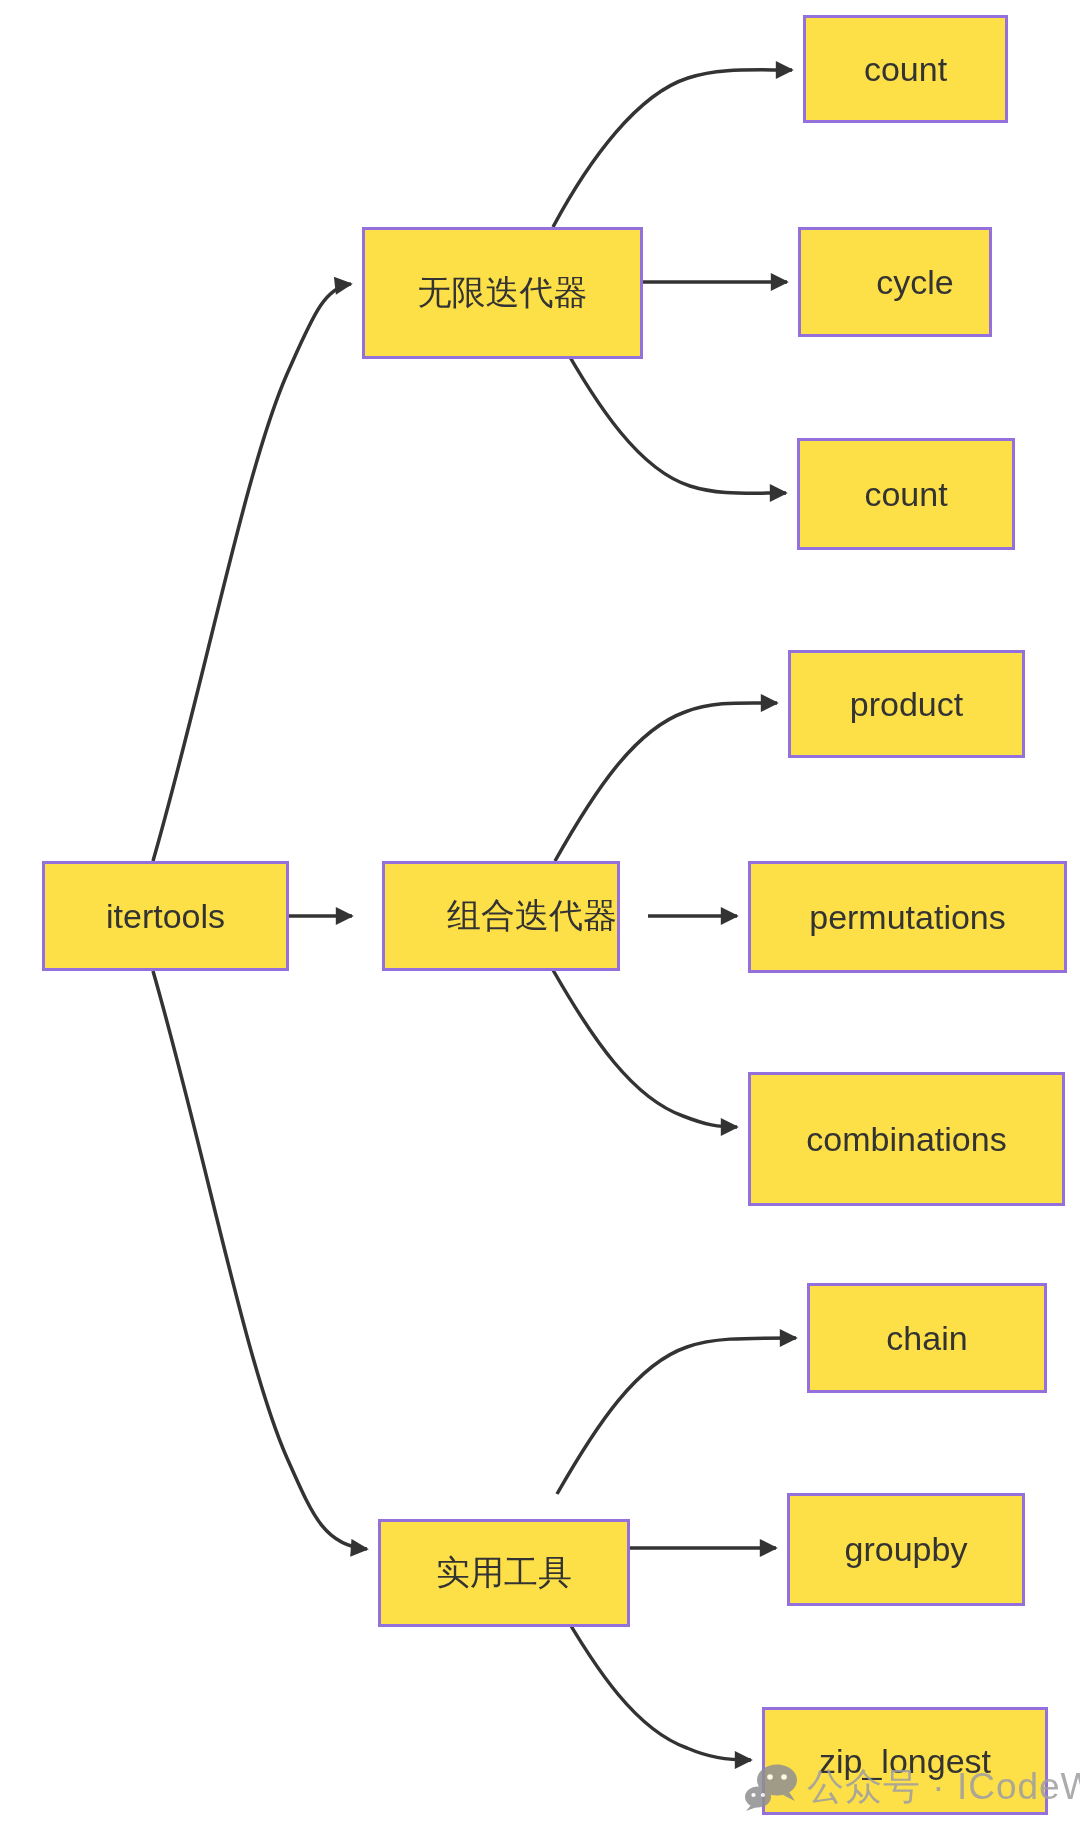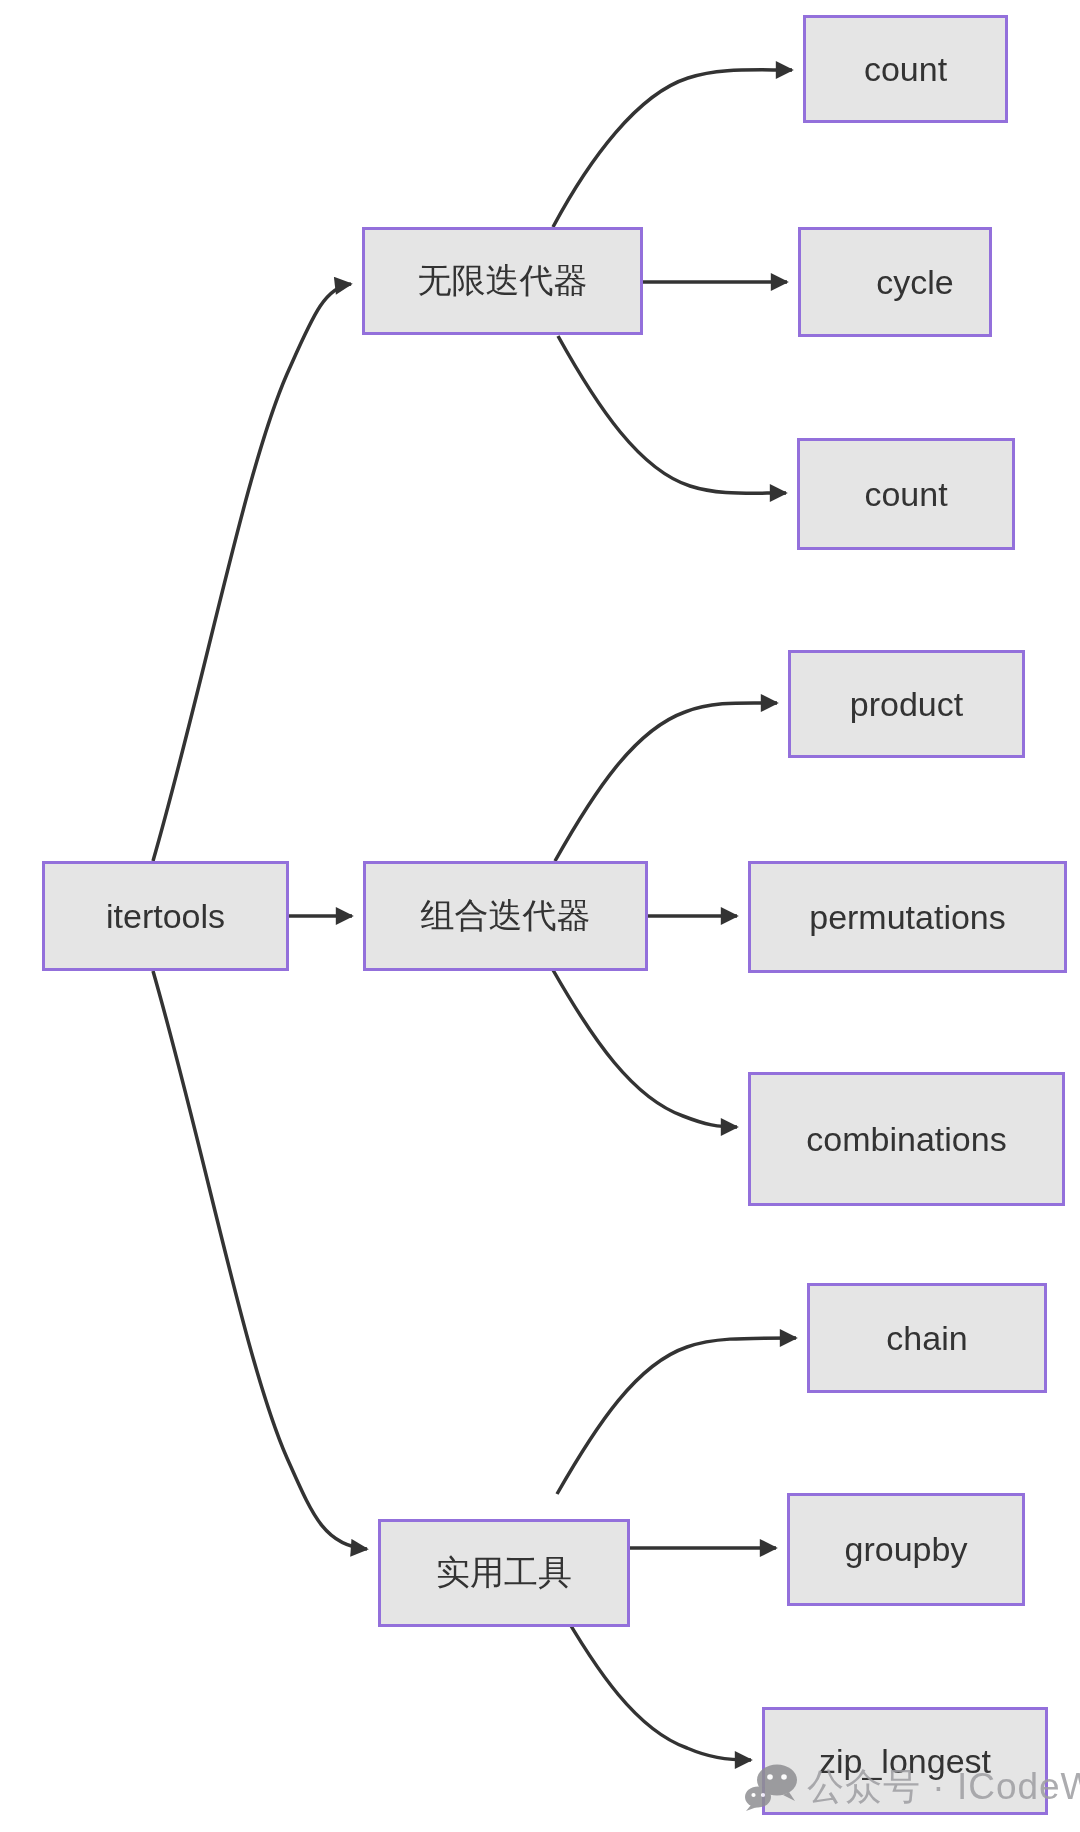--- a/index.html
+++ b/index.html
@@ -22,33 +22,33 @@
     height: 1832px;
   }
   .edge {
     fill: none;
     stroke: #333333;
     stroke-width: 3.5px;
   }
   .node {
     position: absolute;
     box-sizing: border-box;
-    background: #e5e5e5;
+    background: #fde047;
     border: 3px solid #9370DB;
     color: #333333;
     font-size: 34px;
     display: flex;
     align-items: center;
     justify-content: center;
     white-space: nowrap;
   }
   
   .n-itertools    { left: 15px;  top: 861px;  width: 247px; height: 110px; margin-left: 27px; }
-  .n-infinite     { left: 362px; top: 227px;  width: 281px; height: 108px; }
-  .n-combinatoric { left: 363px; top: 861px;  width: 285px; height: 110px; }
+  .n-infinite     { left: 362px; top: 227px;  width: 281px; height: 132px; }
+  .n-combinatoric { left: 382px; top: 861px;  width: 238px; height: 110px; justify-content: flex-end; }
   .n-utility      { left: 378px; top: 1494px; width: 252px; height: 108px; margin-top: 25px; }
   .n-count        { left: 803px; top: 15px;   width: 205px; height: 108px; }
   .n-cycle        { left: 798px; top: 227px;  width: 194px; height: 110px; padding-left: 40px; }
   .n-repeat       { left: 797px; top: 438px;  width: 218px; height: 112px; }
   .n-product      { left: 788px; top: 650px;  width: 237px; height: 108px; }
   .n-permutations { left: 748px; top: 861px;  width: 319px; height: 112px; }
   .n-combinations { left: 748px; top: 1072px; width: 317px; height: 134px; }
   .n-chain        { left: 807px; top: 1283px; width: 240px; height: 110px; text-align: right; }
   .n-groupby      { left: 787px; top: 1493px; width: 238px; height: 113px; }
   .n-ziplongest   { left: 762px; top: 1707px; width: 286px; height: 108px; }

